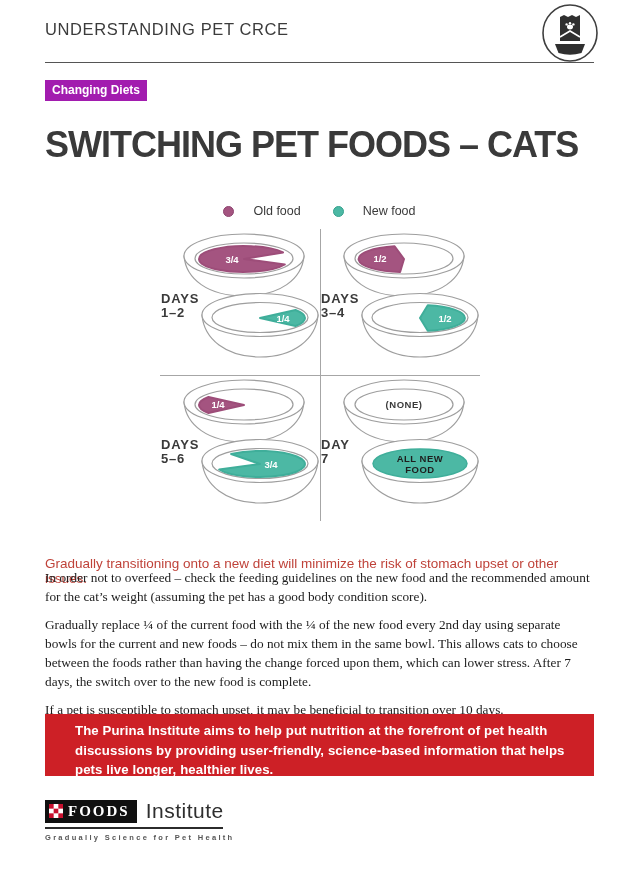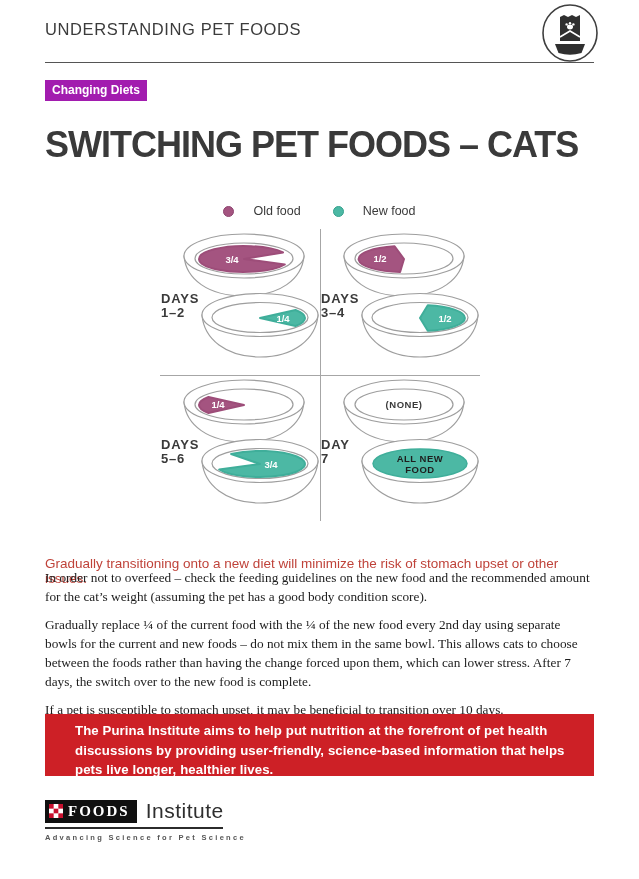--- a/index.html
+++ b/index.html
@@ -124,21 +124,21 @@
   .bottom-bar {
     left: 0; top: 857px; width: 639px; height: 22px;
     background: #d02b24; color: #fff;
     font-size: 11px; font-weight: 700;
     line-height: 22px; text-align: right; padding-right: 38px; margin-top: 30px;
   }
 </style>
 </head>
 <body>
 
-<div class="abs header-title">UNDERSTANDING PET FOODS</div>
+<div class="abs header-title">UNDERSTANDING PET CRCE</div>
 <div class="abs header-icon">
   <svg width="62" height="60" viewBox="0 0 62 60">
     <ellipse cx="31" cy="30" rx="27" ry="28" fill="none" stroke="#3f3f3f" stroke-width="1.6"></ellipse>
     <path d="M21 14 l4 -2 4 2 4 -2 4 2 4 -2 v26 h-20 Z" fill="#2f2f2f"></path>
     <path d="M21 34 l10 -6 10 6" fill="none" stroke="#ffffff" stroke-width="1.6"></path>
     <ellipse cx="31" cy="24" rx="3" ry="2.4" fill="#ffffff"></ellipse>
     <circle cx="27.6" cy="21.4" r="1.2" fill="#ffffff"></circle>
     <circle cx="31" cy="20.2" r="1.2" fill="#ffffff"></circle>
     <circle cx="34.4" cy="21.4" r="1.2" fill="#ffffff"></circle>
     <path d="M16 41 h30 l-3.5 9 q-11.5 3.4 -23 0 Z" fill="#2f2f2f"></path>
@@ -276,18 +276,18 @@
         <rect x="9.33" y="0" width="4.66" height="4.66" fill="#c8102e"></rect>
         <rect x="4.66" y="4.66" width="4.66" height="4.66" fill="#c8102e"></rect>
         <rect x="0" y="9.33" width="4.66" height="4.66" fill="#c8102e"></rect>
         <rect x="9.33" y="9.33" width="4.66" height="4.66" fill="#c8102e"></rect>
       </svg>
       <span class="brand-word">FOODS</span>
     </div>
     <span class="brand-suffix">Institute</span>
   </div>
   <div class="brand-rule"></div>
-  <div class="brand-tagline">Advancing Science for Pet Science</div>
+  <div class="brand-tagline">Gradually Science for Pet Health</div>
 </div>
 
 <div class="abs bottom-bar">
   <span>RN/CRCE</span>
 </div>
 
 </body></html>

